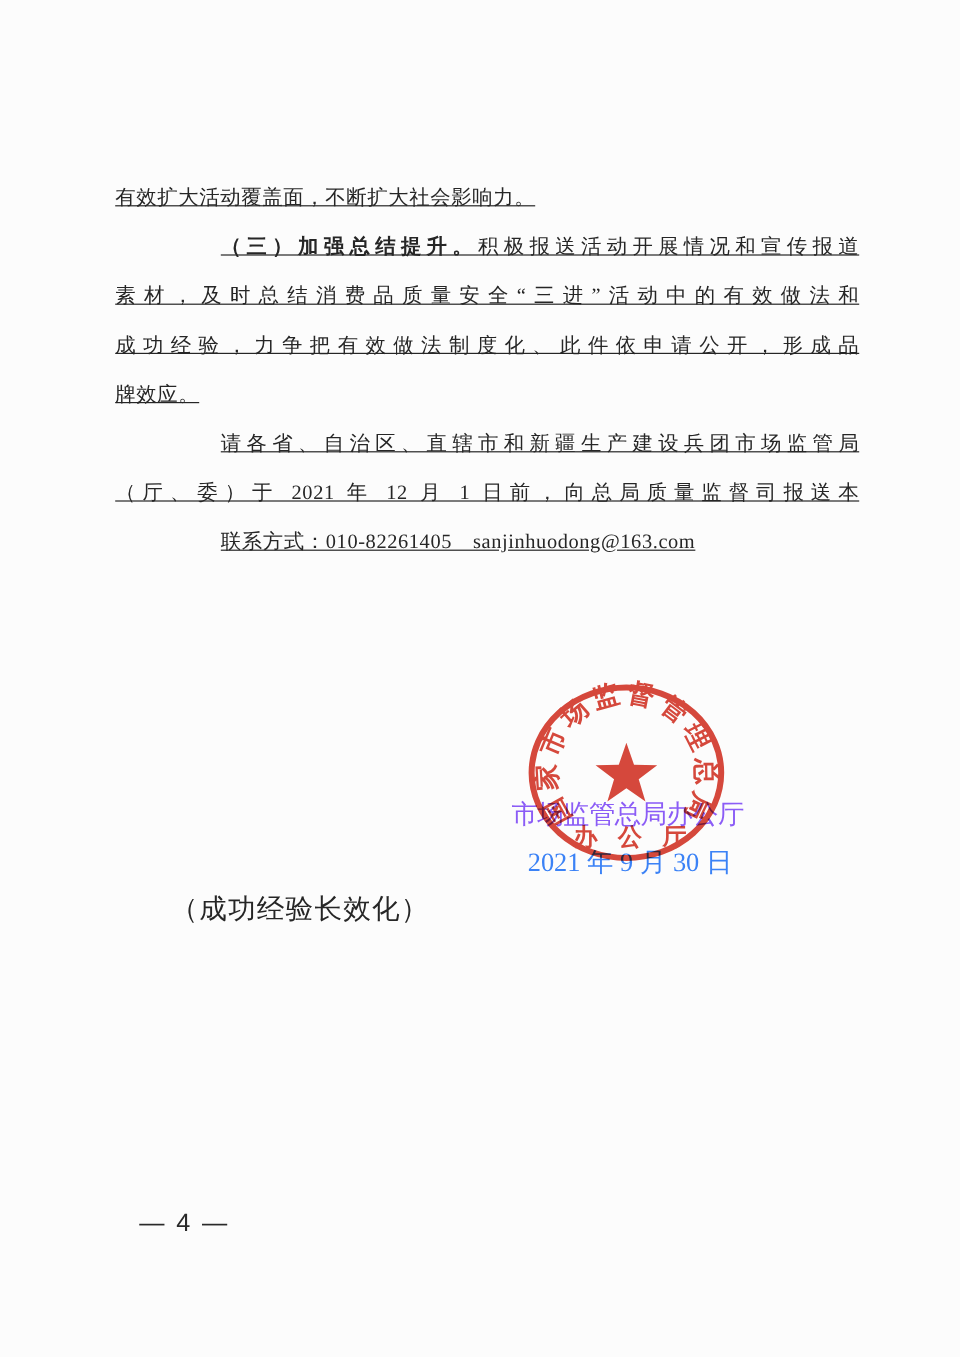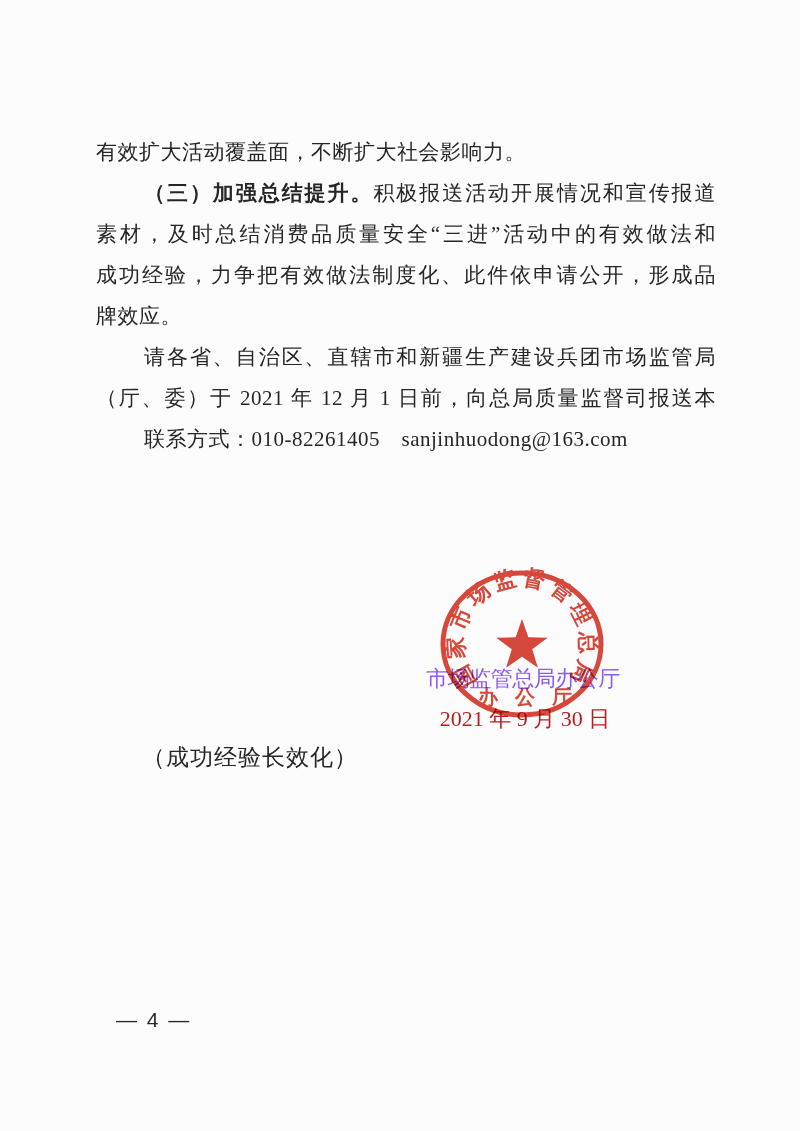--- a/index.html
+++ b/index.html
@@ -12,38 +12,40 @@
     width: 800px;
     height: 1131px;
     background: #fcfcfc;
     overflow: hidden;
     font-family: "Liberation Serif", "DejaVu Serif", serif;
     color: #262626;
   }
   .body-text {
     position: absolute;
     left: 96px;
-    top: 132px;
+    top: 144px;
     width: 620px;
-    font-size: 21px;
+    font-size: 17px;
     line-height: 41px;
     letter-spacing: 0.5px;
+    text-decoration: underline;
   }
   .doc-line {
     height: 41px;
     white-space: nowrap;
     text-align: left;
   }
   .doc-line.fill {
     white-space: normal;
     text-align: justify;
     text-align-last: justify;
   }
   .doc-line.indent {
     padding-left: 48px;
+    margin-left: 40px;
   }
   .doc-line.indent.fill {
     padding-left: 0;
     text-indent: 48px;
   }
   .lead-bold {
     font-weight: bold;
   }
   .signature-name {
     position: absolute;
@@ -55,21 +57,21 @@
     letter-spacing: -0.5px;
     color: #8b5cf6;
   }
   .signature-date {
     position: absolute;
     left: 425px;
     top: 704px;
     width: 200px;
     text-align: center;
     font-size: 22px;
-    color: #b91c1c;
+    color: #3b82f6;
   }
   .seal {
     position: absolute;
     left: 432px;
     top: 554px;
     width: 180px;
     height: 180px;
     mix-blend-mode: multiply;
     opacity: 0.92;
   }

